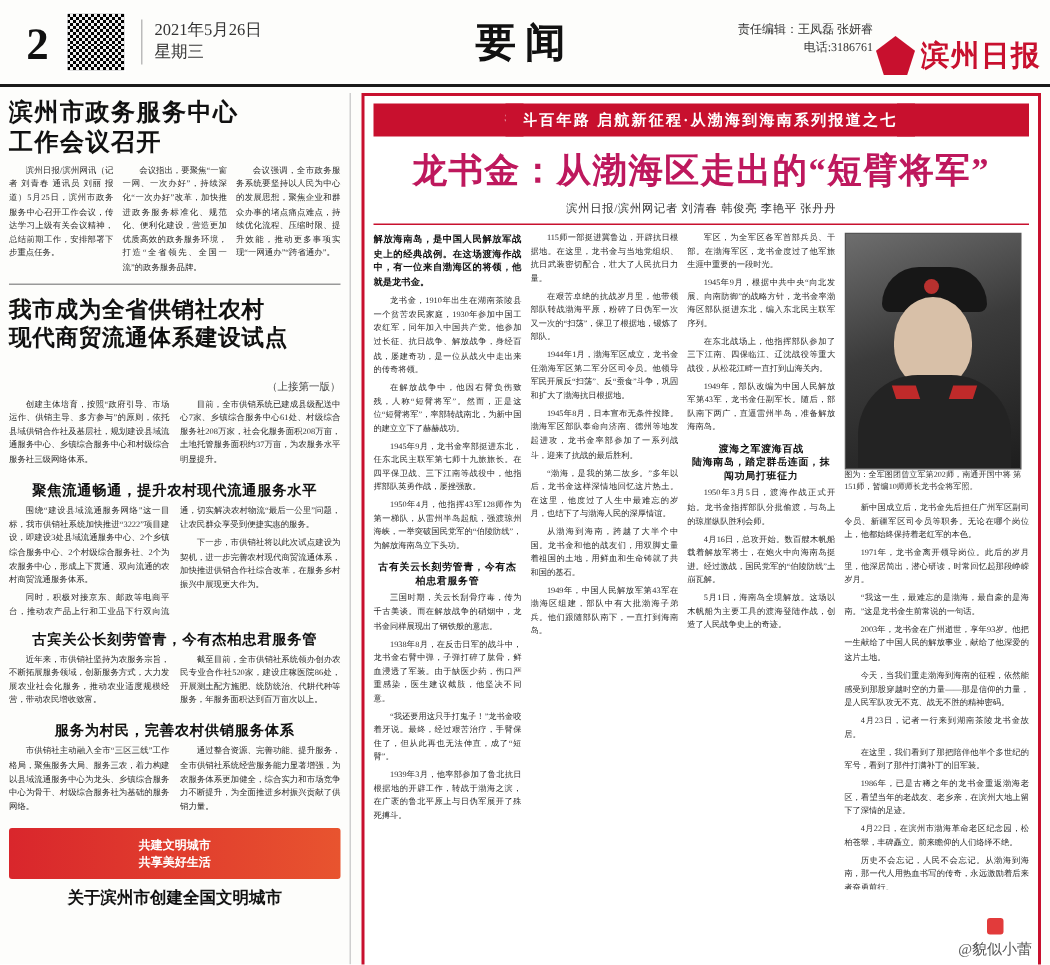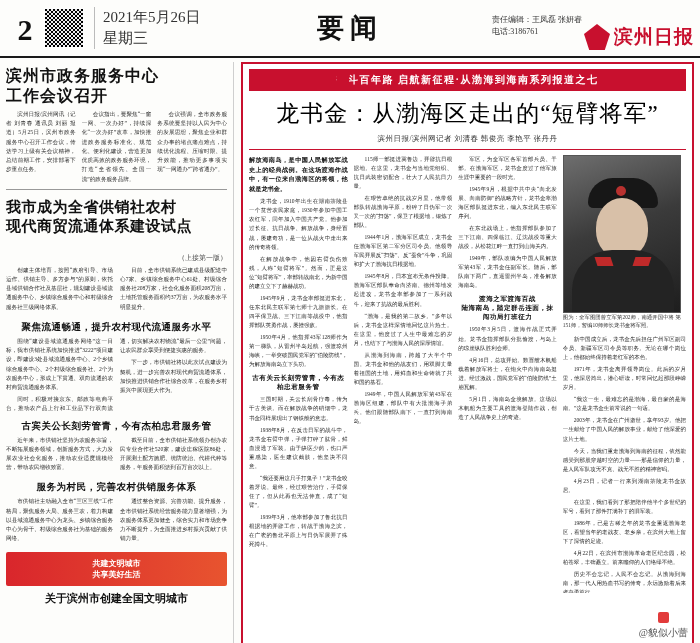--- a/index.html
+++ b/index.html
@@ -39,21 +39,21 @@
     width: 40px; height: 40px;
     margin-left: 2px;
     background:
       repeating-linear-gradient(0deg, #111 0 2px, #fff 2px 4px),
       repeating-linear-gradient(90deg, #111 0 2px, #fff 2px 4px);
     background-blend-mode: difference;
     border: 1px solid #fff;
   }
   .date-block {
     margin-left: 10px;
-    font-size: 15px;
+    font-size: 11px;
     color: #333;
     line-height: 1.4;
     white-space: nowrap;
     border-left: 1px solid #bbb;
     padding-left: 8px;
   }
   .head-title {
     position: absolute;
     left: 0; right: 0;
     text-align: center;
@@ -63,21 +63,21 @@
     color: #111;
     pointer-events: none;
   }
   .resp-block {
     position: absolute;
     right: 118px;
     top: 14px;
     font-size: 8px;
     line-height: 1.5;
     color: #333;
-    text-align: left;
+    text-align: right;
   }
   .logo-block {
     position: absolute;
     right: 6px; top: 24px;
     display: flex; align-items: flex-start;
   }
   .logo-mark {
     width: 26px; height: 26px;
     background: #c8102e;
     clip-path: polygon(50% 0, 100% 38%, 80% 100%, 20% 100%, 0 38%);
@@ -191,22 +191,22 @@
   }
   .ribbon::before, .ribbon::after {
     content: "";
     position: absolute;
     top: 0; bottom: 0;
     width: 12px;
     background: #c8102e;
   }
   .feature-title {
     font-size: 23px;
-    font-weight: normal;
-    color: #000000;
+    font-weight: bold;
+    color: #be185d;
     text-align: center;
     letter-spacing: 1px;
     margin: 9px 0 6px 0;
     line-height: 1.2;
   }
   .feature-byline {
     font-size: 7.5px;
     color: #333;
     text-align: center;
     margin-bottom: 5px;

